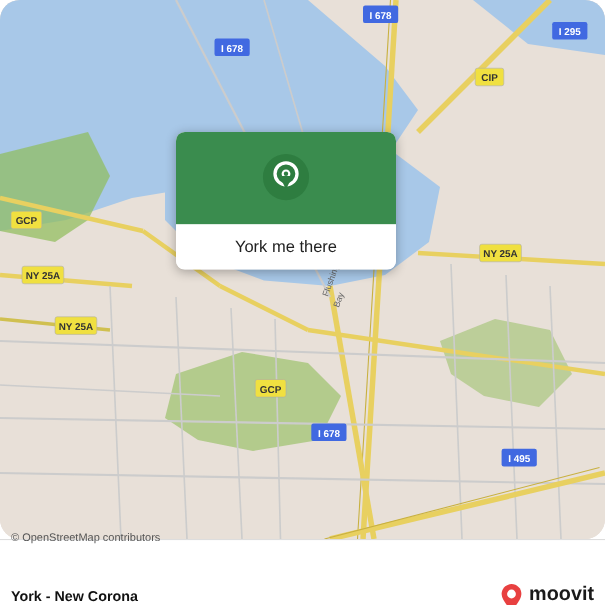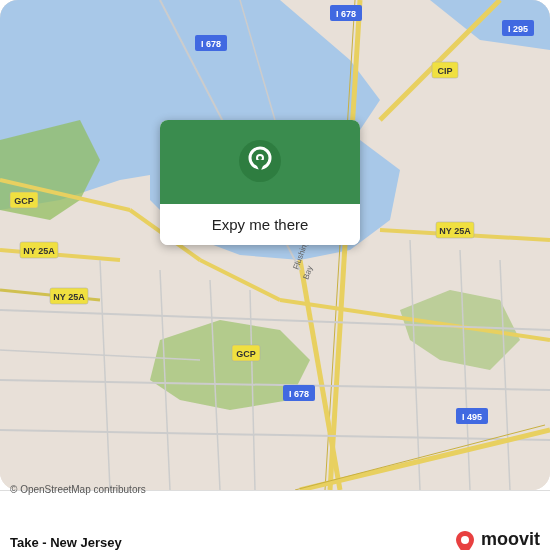--- a/index.html
+++ b/index.html
@@ -202,31 +202,31 @@
     <div id="card-green-top">
 
       <svg width="42" height="48" viewBox="0 0 42 48">
         <ellipse cx="21" cy="21" rx="21" ry="21" fill="#2e7d40"></ellipse>
         <circle cx="21" cy="18" r="10" fill="none" stroke="white" stroke-width="3"></circle>
         <circle cx="21" cy="18" r="4" fill="white"></circle>
         <polygon points="21,32 15,20 27,20" fill="#2e7d40"></polygon>
         <circle cx="21" cy="18" r="2" fill="#2e7d40"></circle>
       </svg>
     </div>
-    <button id="card-button">Expy me there</button>
+    <button id="card-button">York me there</button>
   </div>
 </div>
 
 <div id="bottom-bar">
   <div id="osm-attribution">© OpenStreetMap contributors</div>
   <div id="bottom-row">
     <div style="flex:1">
       <span id="location-text">
         <br>
-        <span>Take - New Jersey</span>
+        <span>York - New Corona</span>
       </span>
     </div>
     <div id="moovit-logo">
 
       <svg width="24" height="28" viewBox="0 0 24 28">
         <path d="M12 2 C7,2 3,6 3,11 C3,17 12,26 12,26 C12,26 21,17 21,11 C21,6 17,2 12,2 Z" fill="#e84040"></path>
         <circle cx="12" cy="11" r="4" fill="white"></circle>
       </svg>
       <span style="font-size:18px;font-weight:bold;color:#1a1a1a;">moovit</span>
     </div>

